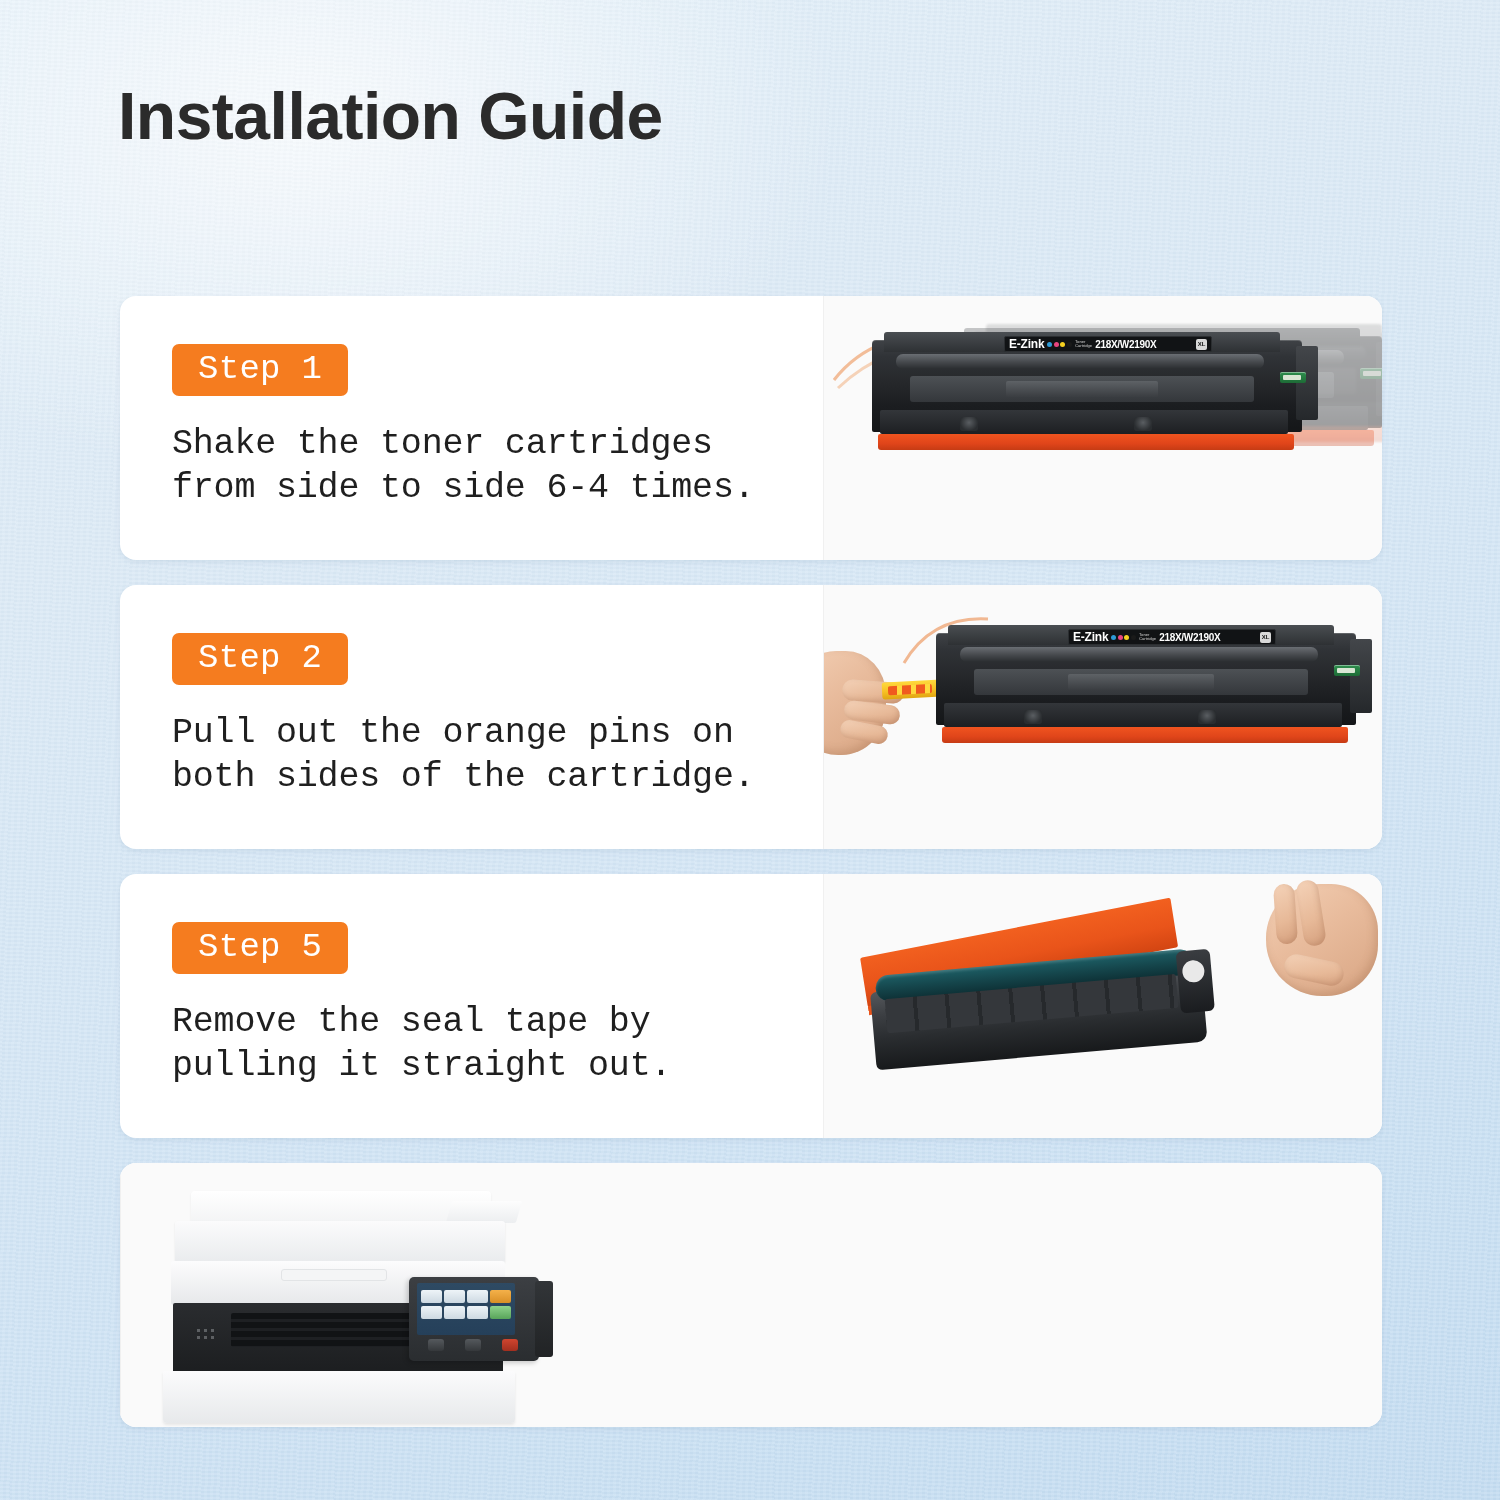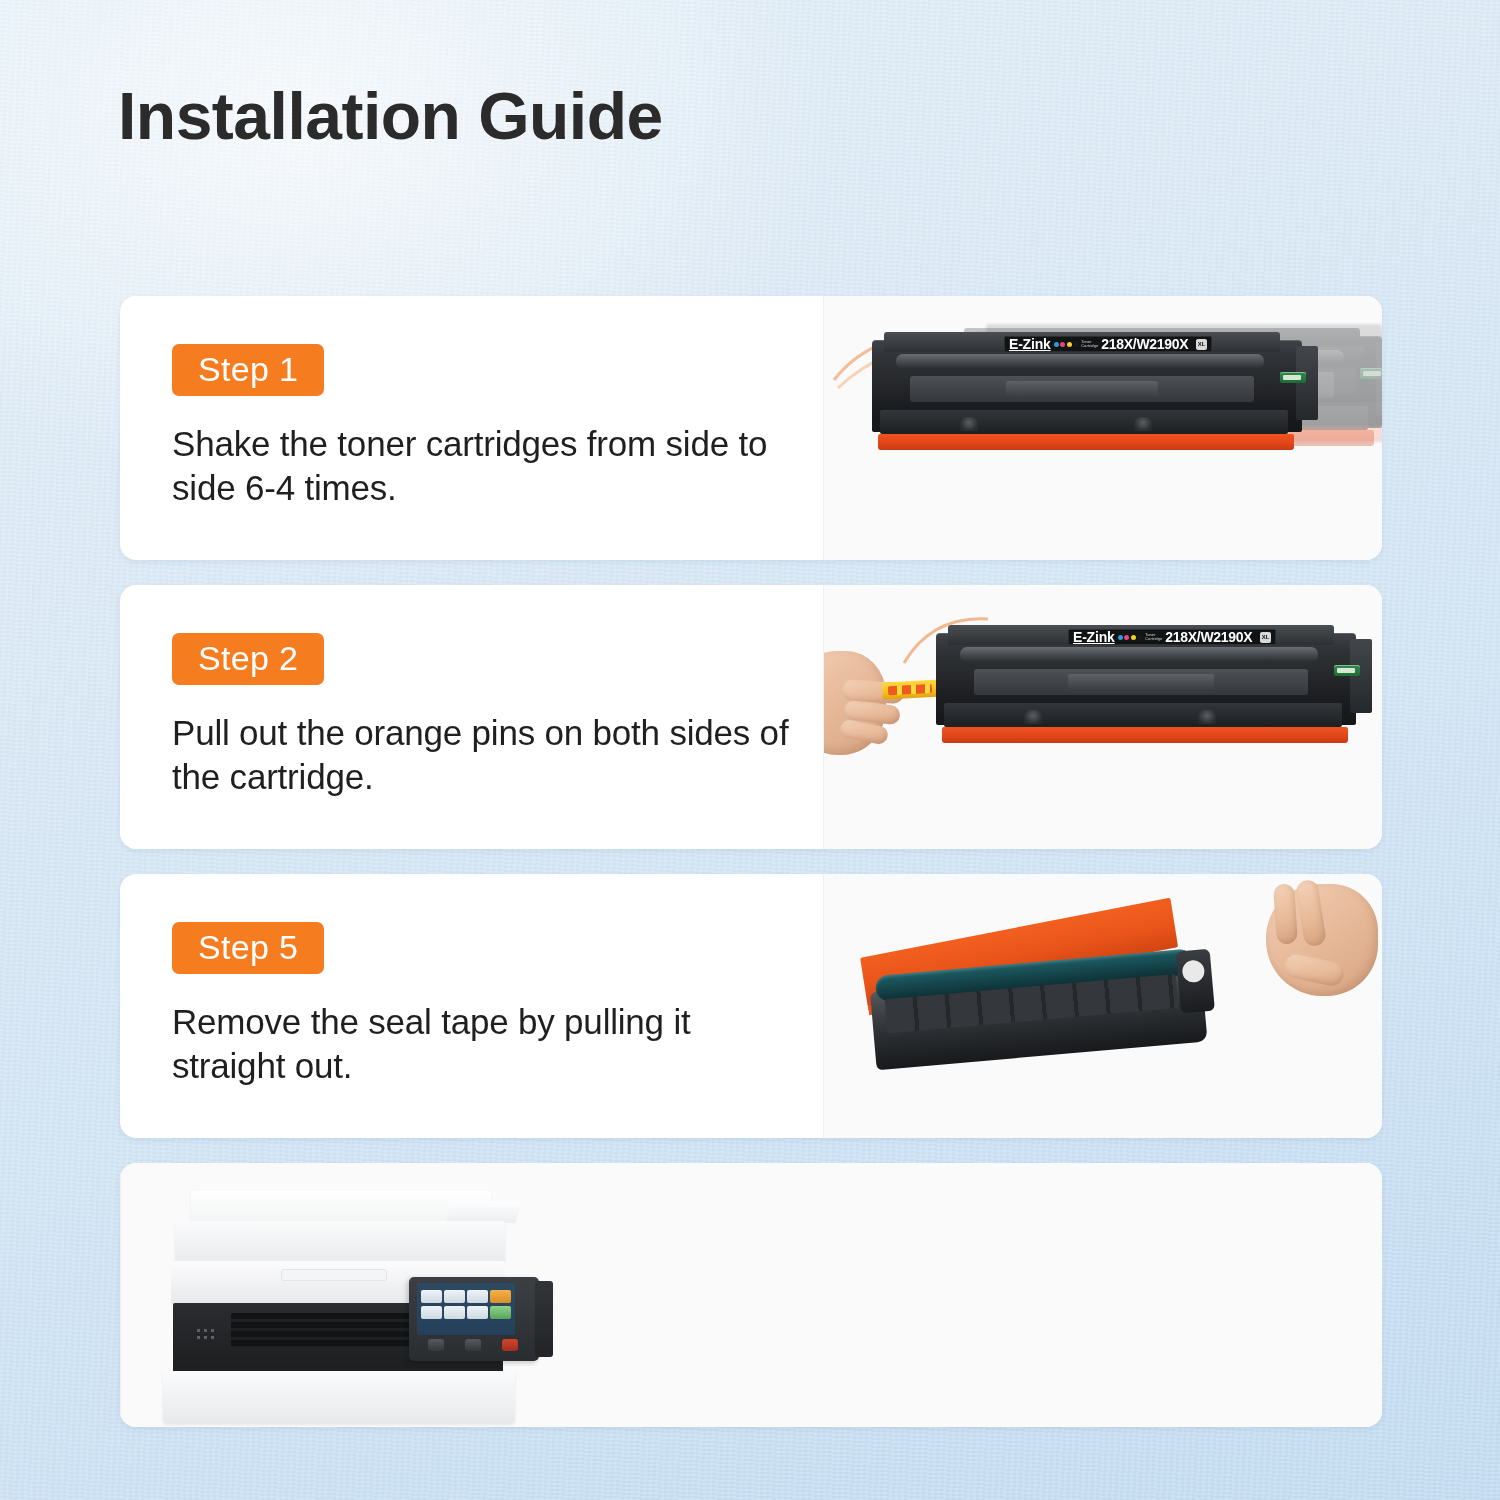--- a/index.html
+++ b/index.html
@@ -47,21 +47,21 @@
     height:264px;
     background:#ffffff;
     border-radius:16px;
     box-shadow:0 2px 5px rgba(120,150,180,0.16);
     display:flex;
     overflow:hidden;
     margin-bottom:25px;
   }
   .card:last-child { margin-bottom:0; }
 
-  .card-text { width:703px; padding:48px 0 12px 52px; position:relative; z-index:2; }
+  .card-text { width:703px; padding:48px 0 12px 52px; position:relative; z-index:2;font-family:Liberation Mono, monospace; }
   .card-media {
     flex:1; position:relative;
     background:#fafafa;
     border-left:1px solid #f0f0f0;
     overflow:hidden;
   }
 
   .badge {
     display:inline-block;
     background:#f57c1f;
@@ -140,25 +140,25 @@
 
   .cart-label {
     position:absolute; left:132px; top:4px; width:208px; height:16px;
     background:#111315;
     border:1px solid #2b2e31;
     border-radius:2px;
     display:flex; align-items:center; gap:3px;
     padding:0 4px;
     overflow:hidden;
   }
-  .lbl-brand{ color:#fff; font-size:14px; font-weight:bold; letter-spacing:-.2px;text-decoration:underline; }
+  .lbl-brand{ color:#fff; font-size:12px; font-weight:bold; letter-spacing:-.2px; }
   .dots{ display:flex; gap:1.5px; }
   .dot{ width:5px; height:5px; border-radius:50%; }
   .lbl-type{ color:#cfcfcf; font-size:4.2px; line-height:1.05; white-space:pre-line; }
-  .lbl-code{ color:#fff; font-size:14px; font-weight:bold; letter-spacing:-.3px; }
+  .lbl-code{ color:#fff; font-size:10px; font-weight:bold; letter-spacing:-.3px; }
   .lbl-xl{
     width:11px;height:11px;border-radius:2px;background:#d8d8d8;color:#111;
     font-size:6px;font-weight:bold;display:flex;align-items:center;justify-content:center;
     margin-left:auto;
   }
 
   .chip{
     position:absolute; right:-4px; top:40px; width:26px; height:11px;
     background:linear-gradient(180deg,#2f8f4e,#1d6b36);
     border-radius:2px;

